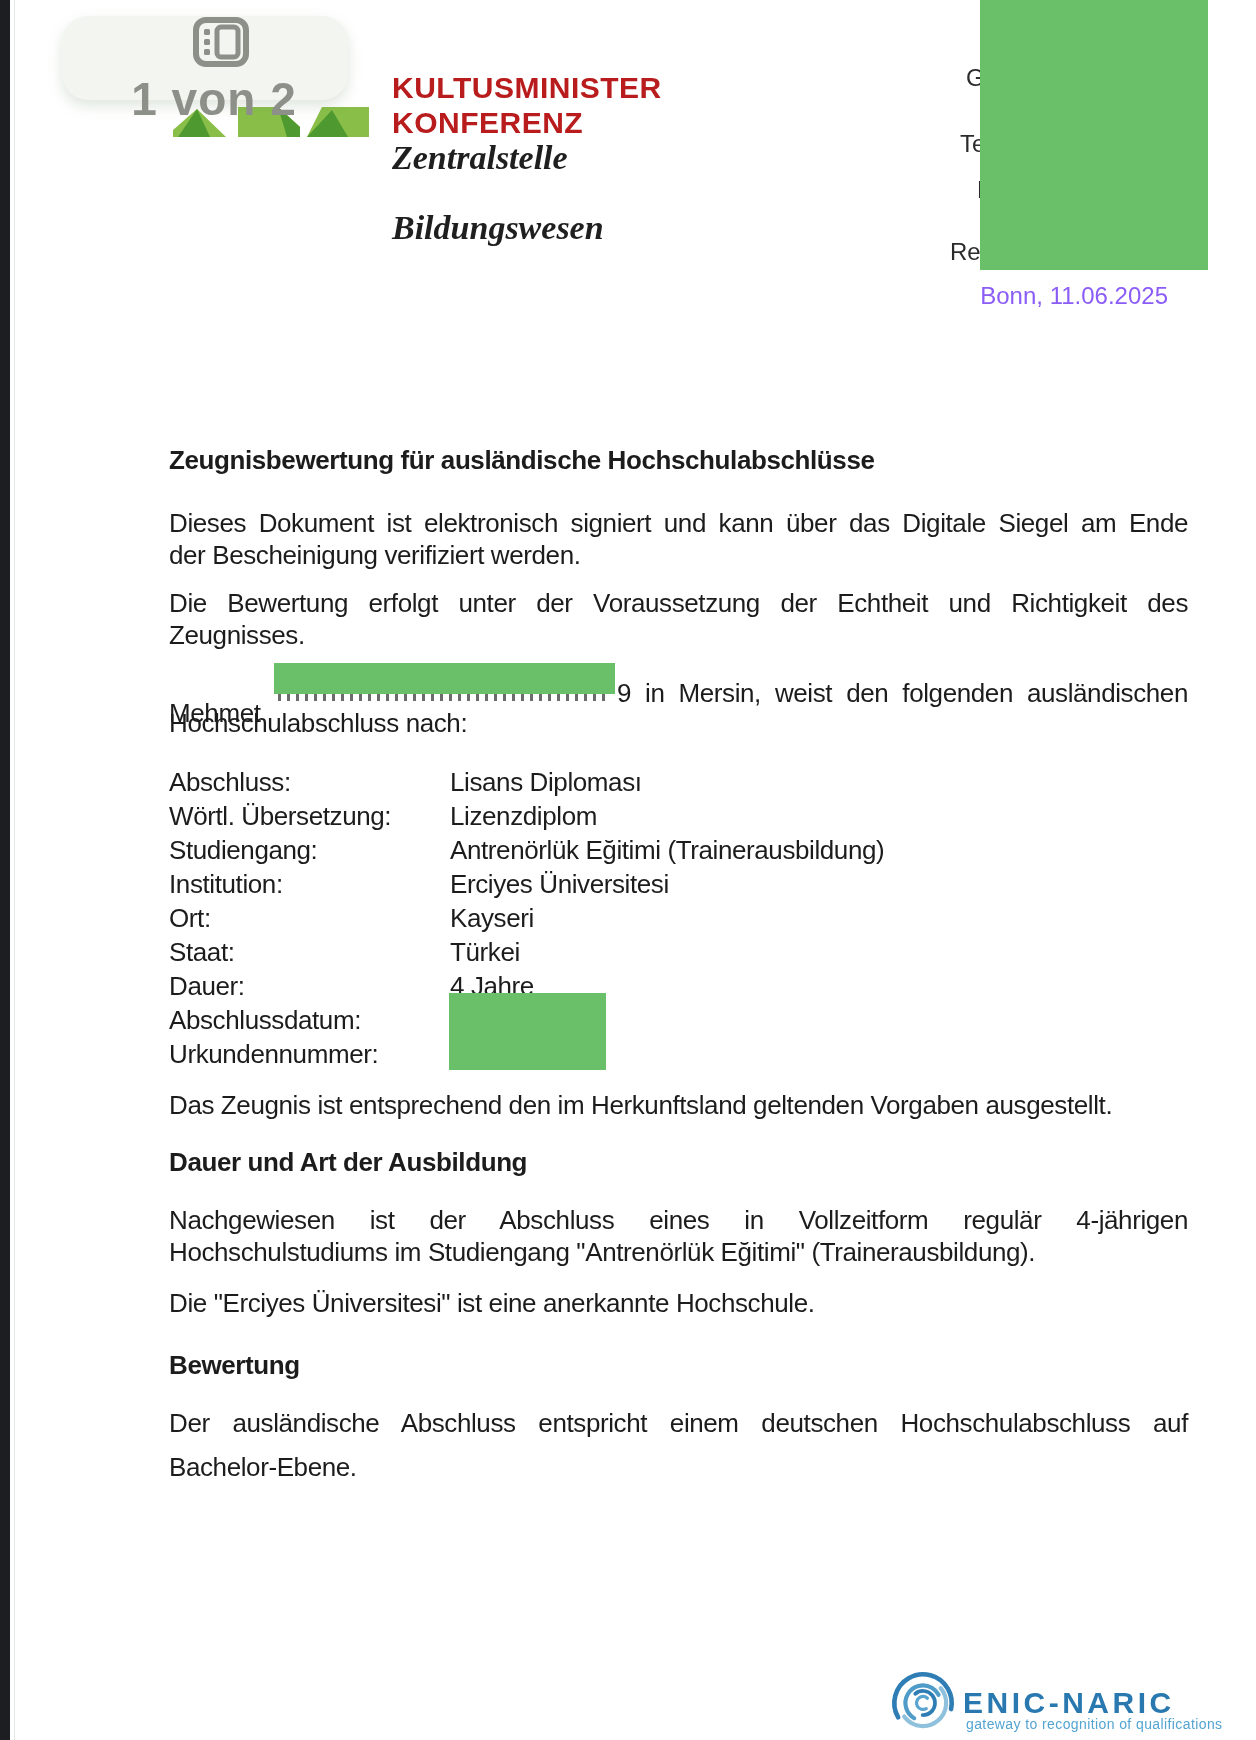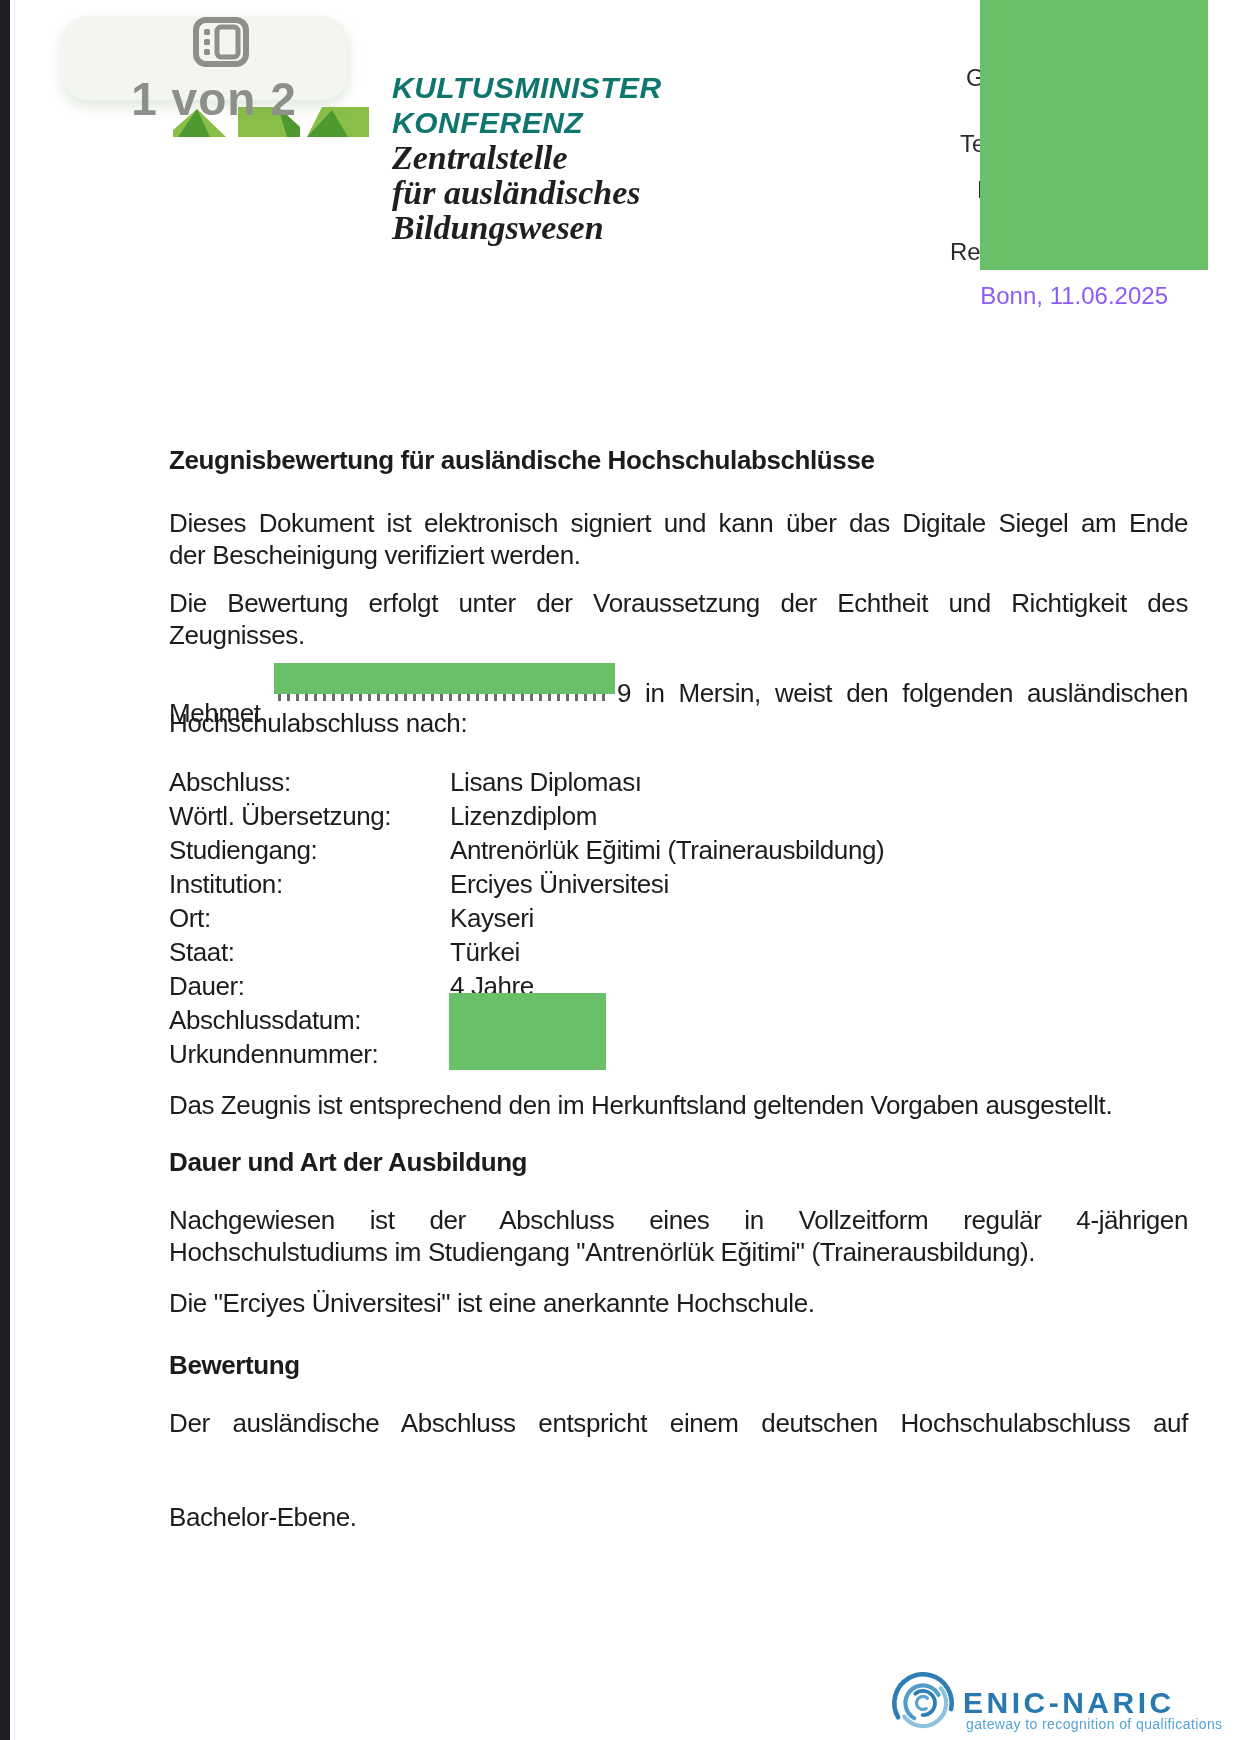--- a/index.html
+++ b/index.html
@@ -11,22 +11,22 @@
   .page-edge{position:absolute;left:14px;top:0;width:1px;height:1740px;background:#e4e6e3;}
 
   .badge{position:absolute;left:62px;top:16px;width:286px;height:84px;background:#f3f5f1;
          border-radius:26px;box-shadow:0 6px 14px rgba(110,140,100,0.22);z-index:5;
          display:flex;align-items:center;flex-direction:column;}
   .badge-label{color:#8d9089;font-size:46px;font-weight:700;letter-spacing:1px;margin-left:18px;}
   .badge-icon{margin-left:32px;flex:0 0 auto;}
 
   
   .kmk-squares{position:absolute;left:170px;top:106px;z-index:1;}
-  .kmk-caps{position:absolute;left:392px;color:#0f766e;font-weight:800;font-size:30px;
-            letter-spacing:0.5px;white-space:nowrap;font-style:italic;}
+  .kmk-caps{position:absolute;left:392px;color:#b91c1c;font-weight:800;font-size:30px;
+            letter-spacing:0.5px;white-space:nowrap;}
   .kmk-serif{position:absolute;left:392px;color:#1f1f1f;font-family:"Liberation Serif",serif;
              font-style:italic;font-weight:600;font-size:34px;white-space:nowrap;}
 
   
   .redact{position:absolute;background:#6abf69;z-index:4;}
 
   
   .frag{position:absolute;color:#2b2b2b;font-size:24px;z-index:2;white-space:nowrap;}
   .frag-clip{overflow:hidden;width:6px;height:26px;}
   .date-line{position:absolute;right:88px;top:282px;color:#8b5cf6;font-size:24px;z-index:2;}
@@ -91,21 +91,20 @@
       <g transform="translate(137,0)">
         <polygon points="15,1 62,1 62,31 0,31" fill="#89bf48"></polygon>
         <polygon points="0,31 25,4 41,31" fill="#4e9930"></polygon>
       </g>
     </svg>
   </div>
 
   <div class="kmk-caps" style="top:71px">KULTUSMINISTER</div>
   <div class="kmk-caps" style="top:106px">KONFERENZ</div>
   <div class="kmk-serif" style="top:139px">Zentralstelle</div>
-  <div class="kmk-serif" style="top:174px">für ausländisches</div>
   <div class="kmk-serif" style="top:209px">Bildungswesen</div>
 
   <div class="frag" style="left:966px;top:64px">G</div>
   <div class="frag" style="left:960px;top:130px">Te</div>
   <div class="frag frag-clip" style="left:977px;top:176px">E</div>
   <div class="frag" style="left:950px;top:238px">Reg</div>
 
   <div class="redact" style="left:980px;top:0;width:228px;height:270px"></div>
   <div class="redact" style="left:274px;top:663px;width:341px;height:31px"></div>
   <div class="peek"></div>
@@ -169,21 +168,21 @@
   <div class="t bold" style="top:1147px">Dauer und Art der Ausbildung</div>
 
   <div class="t jline" style="top:1205px">Nachgewiesen ist der Abschluss eines in Vollzeitform regulär 4-jährigen</div>
   <div class="t" style="top:1237px">Hochschulstudiums im Studiengang "Antrenörlük Eğitimi" (Trainerausbildung).</div>
 
   <div class="t" style="top:1288px">Die "Erciyes Üniversitesi" ist eine anerkannte Hochschule.</div>
 
   <div class="t bold" style="top:1350px">Bewertung</div>
 
   <div class="t jline" style="top:1408px">Der ausländische Abschluss entspricht einem deutschen Hochschulabschluss auf</div>
-  <div class="t" style="top:1502px">Bachelor-Ebene.</div>
+  <div class="t" style="top:1452px">Bachelor-Ebene.</div>
 
   <div class="enic">
     <svg width="86" height="74" viewBox="0 0 86 80">
       <g fill="none" stroke-linecap="round">
         <circle cx="43" cy="40" r="31" stroke="#2e7db5" stroke-width="5" stroke-dasharray="120 200" transform="rotate(150 43 40)"></circle>
         <circle cx="43" cy="40" r="25" stroke="#8fc0dc" stroke-width="4.5" stroke-dasharray="80 200" transform="rotate(-40 43 40)"></circle>
         <circle cx="43" cy="40" r="19" stroke="#4f9cc9" stroke-width="4.5" stroke-dasharray="70 200" transform="rotate(120 43 40)"></circle>
         <circle cx="43" cy="40" r="13" stroke="#2e7db5" stroke-width="4" stroke-dasharray="50 150" transform="rotate(-130 43 40)"></circle>
         <circle cx="43" cy="40" r="7" stroke="#5aa5cf" stroke-width="3.5" stroke-dasharray="30 100" transform="rotate(60 43 40)"></circle>
       </g>

